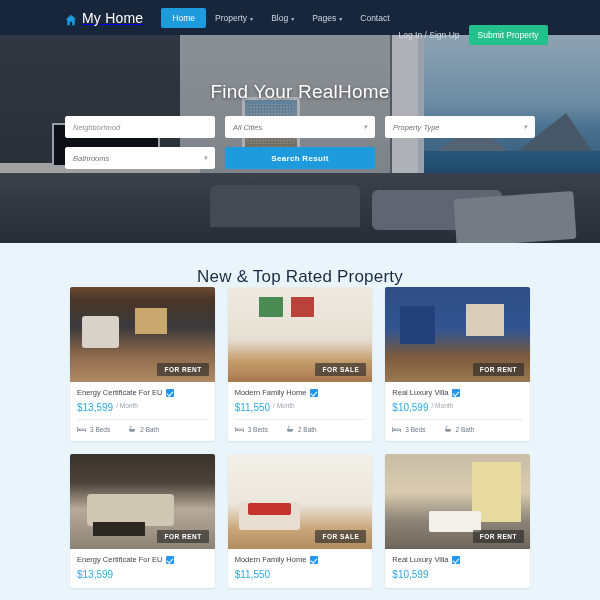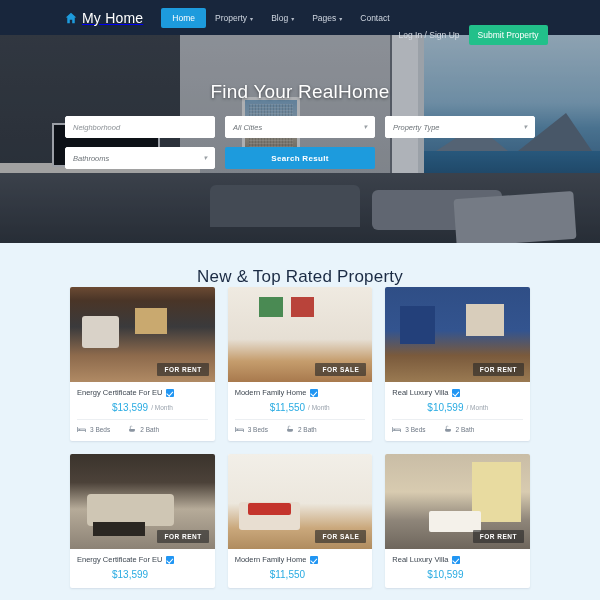--- a/index.html
+++ b/index.html
@@ -21,21 +21,21 @@
   }
   .nav-inner {
     width: 470px;
     margin: 0 auto;
     display: flex;
     align-items: center;
     height: 100%;
   }
   .brand {
     display: flex;
-    align-items: flex-start;
+    align-items: center;
     gap: 5px;
     margin-right: 18px;
   }
   .brand-icon { width: 12px; height: 12px; display: block; }
   .brand-text {
     color: #ffffff;
     font-size: 14px;
     letter-spacing: .2px;
     white-space: nowrap;
   }
@@ -302,23 +302,22 @@
     position: absolute;
     left: 2px; top: 1px;
     width: 2.5px; height: 4.5px;
     border: solid #ffffff;
     border-width: 0 1.2px 1.2px 0;
     transform: rotate(42deg);
   }
   .price-row {
     margin-top: 5px;
     display: flex;
-    align-items: center;
+    align-items: flex-start;
     gap: 3px;
-    margin-left: 35px;
   }
   .price {
     color: #29abe2;
     font-size: 10px;
   }
   .per {
     color: #9aa3ad;
     font-size: 6.5px;
   }
   .meta-row {

